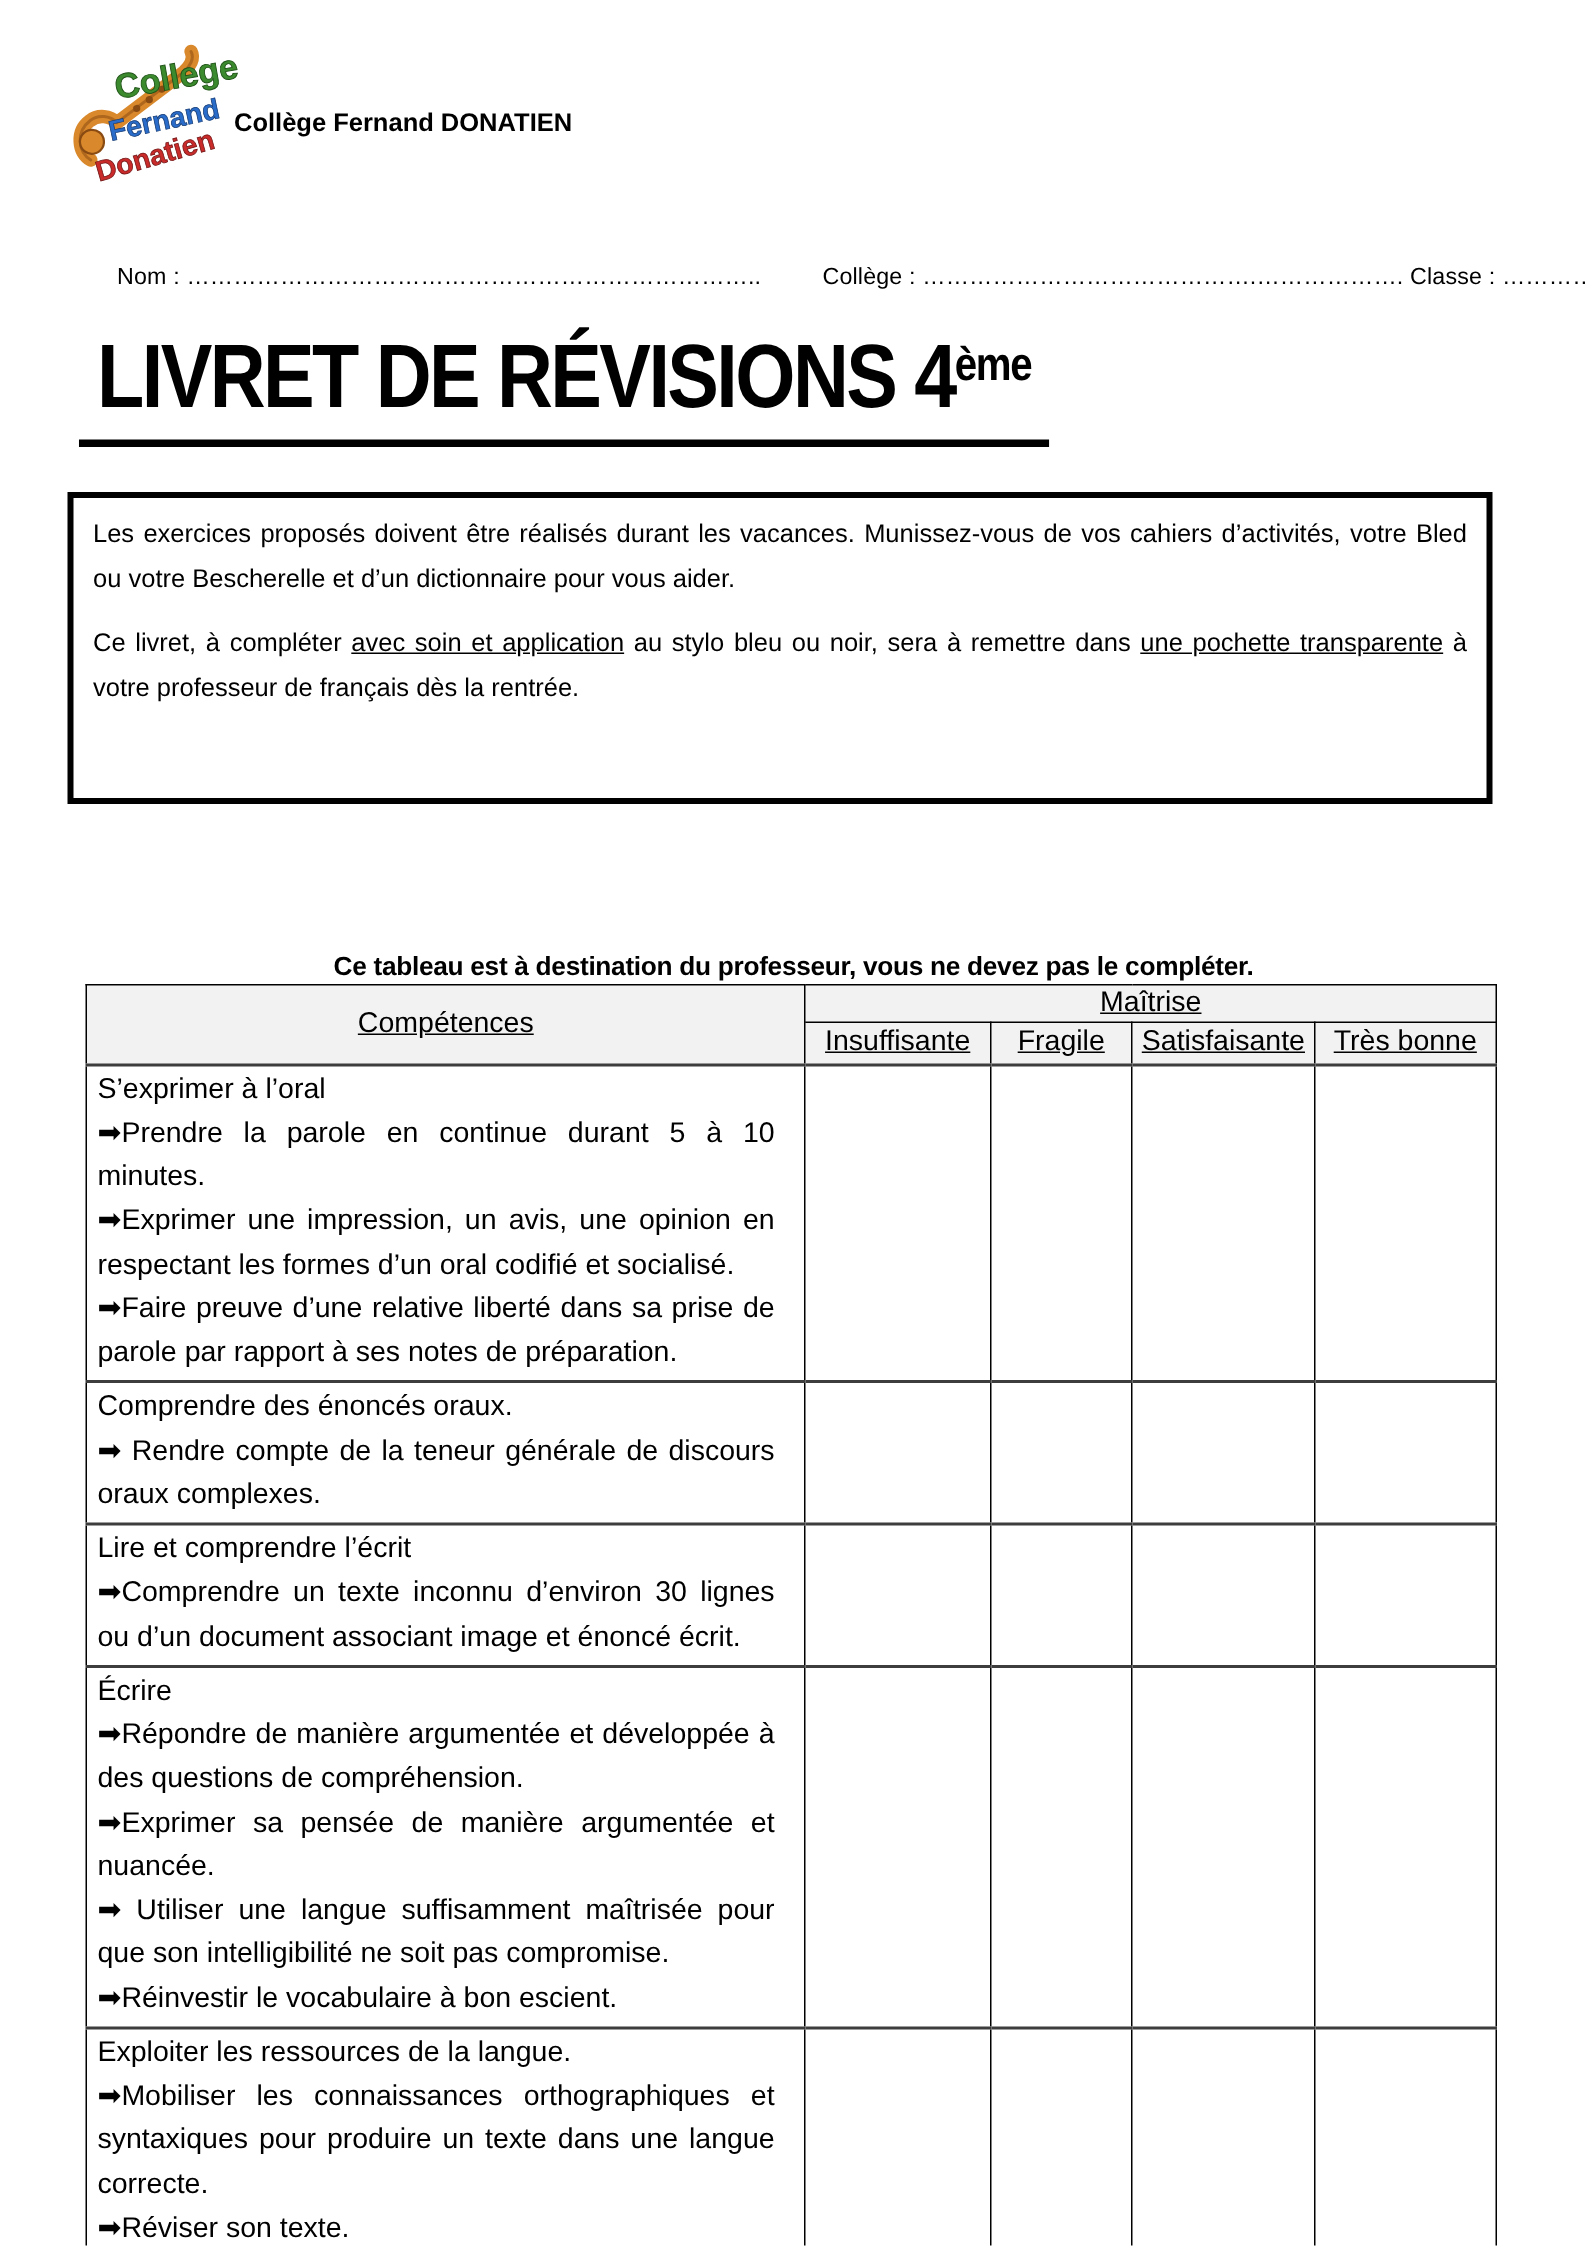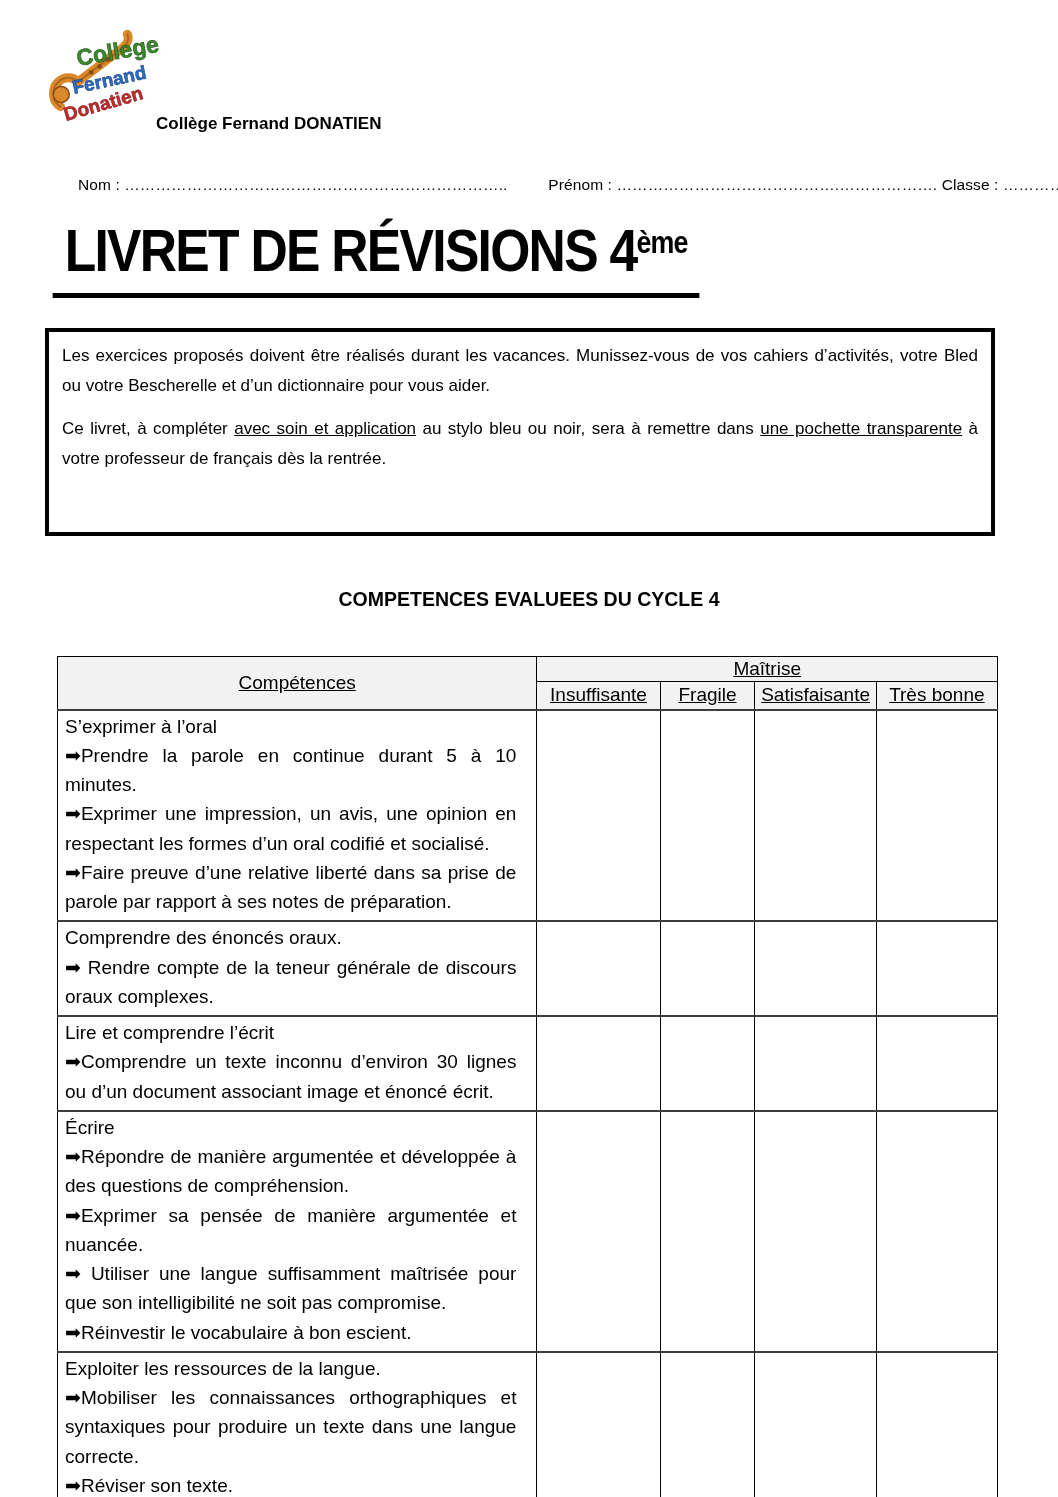--- a/index.html
+++ b/index.html
@@ -9,21 +9,21 @@
     background: #ffffff;
     color: #000;
     font-family: "Liberation Sans", "DejaVu Sans", sans-serif;
     overflow: hidden;
   }
   .sheet { position: relative; width: 1058px; height: 1497px; background: #fff; }
 
   
   .logo-wrap { position: absolute; left: 48px; top: 24px; width: 420px; height: 115px; }
   .logo-art { position: absolute; left: 0; top: 0; width: 112px; height: 112px; }
-  .school-name { position: absolute; left: 108px; top: 48px; font-size: 17px; font-weight: bold; white-space: nowrap; margin-top: 42px; }
+  .school-name { position: absolute; left: 108px; top: 48px; font-size: 17px; font-weight: bold; white-space: nowrap; }
 
   
   .id-line { position: absolute; left: 78px; top: 176px; width: 850px; font-size: 15.5px; white-space: nowrap; letter-spacing: 0.1px; }
   .id-line .gap { display: inline-block; width: 32px; }
 
   
   .title-row { position: absolute; left: 0; top: 216px; width: 1058px; }
   .title-inner {
     display: inline-block;
     font-size: 60px; font-weight: bold; letter-spacing: -2px;
@@ -97,36 +97,36 @@
       <text x="26" y="70" transform="rotate(-12 26 70)" font-size="19" font-weight="bold" fill="#2a6cc9" stroke="#143a73" stroke-width="0.5" font-family="Liberation Sans, sans-serif">Fernand</text>
       <text x="18" y="97" transform="rotate(-16 18 97)" font-size="19" font-weight="bold" fill="#c92a2a" stroke="#6e1212" stroke-width="0.5" font-family="Liberation Sans, sans-serif">Donatien</text>
     </svg>
     <span class="school-name">Collège Fernand DONATIEN</span>
   </div>
 
   <div class="id-line">
     <span>Nom :</span>
     <span>………………………………………………………………..</span>
     <span class="gap"></span>
-    <span>Prénom :</span>
+    <span>Collège :</span>
     <span>…………………………………….……………….</span>
     <span>Classe :</span>
     <span>…………</span>
   </div>
 
   <div class="title-row">
     <span class="title-inner"><span>LIVRET DE RÉVISIONS 4</span><sup>ème</sup></span>
   </div>
 
   <div class="notice">
     <p>Les exercices proposés doivent être réalisés durant les vacances. Munissez-vous de vos cahiers d’activités, votre Bled ou votre Bescherelle et d’un dictionnaire pour vous aider.</p>
     <p><span class="">Ce livret, à compléter </span><span class="b u ">avec soin et application</span><span class="b "> au stylo bleu ou noir,</span><span class=""> sera </span><span class="b ">à remettre dans </span><span class="b u ">une pochette transparente</span><span class="b "> à votre professeur de français dès la rentrée</span><span class="">.</span></p>
   </div>
 
-  <h2 class="comp-heading">COMPETENCES EVALUEES DU CYCLE 4</h2>
+  <h3 class="comp-subheading">Ce tableau est à destination du professeur, vous ne devez pas le compléter.</h3>
 
   <table class="comp-table">
     <colgroup>
       <col style="width:51%">
       <col style="width:13.1%">
       <col style="width:10.1%">
       <col style="width:12.9%">
       <col style="width:12.9%">
     </colgroup>
     <thead>

